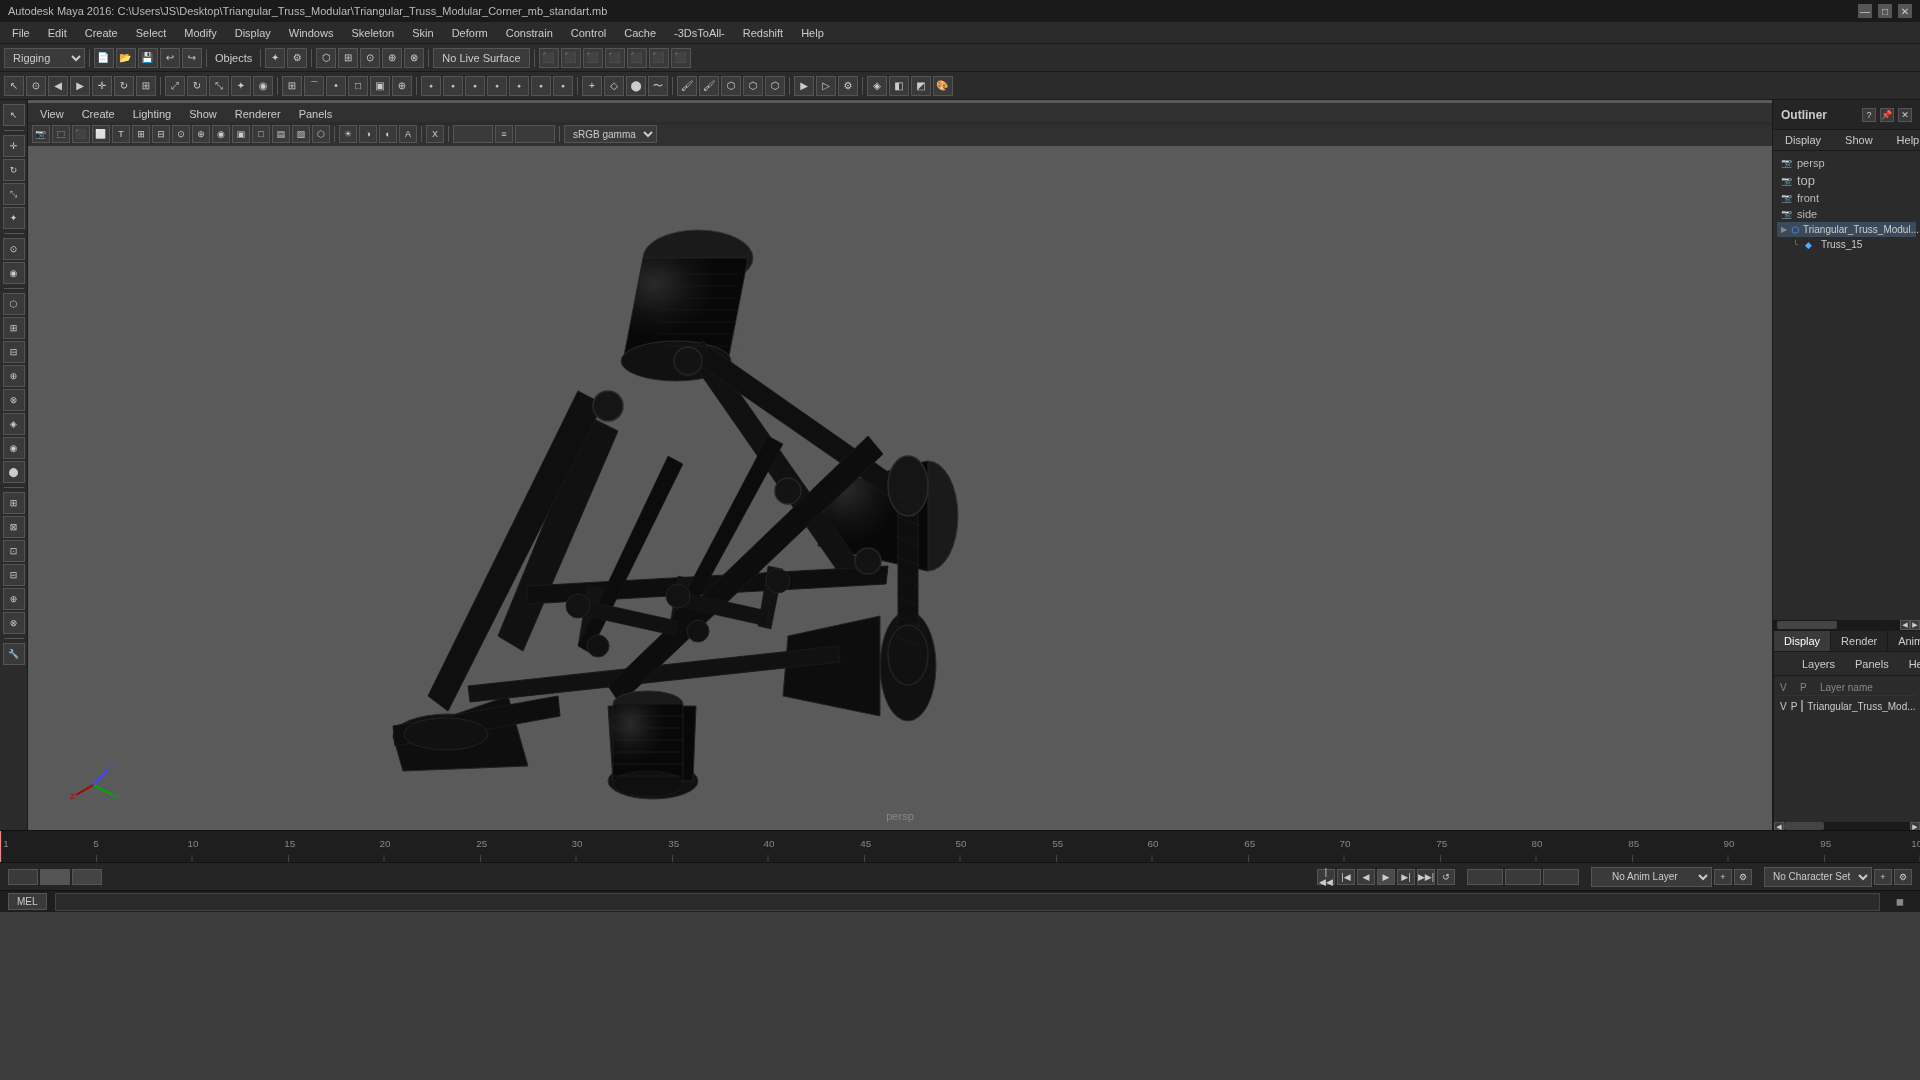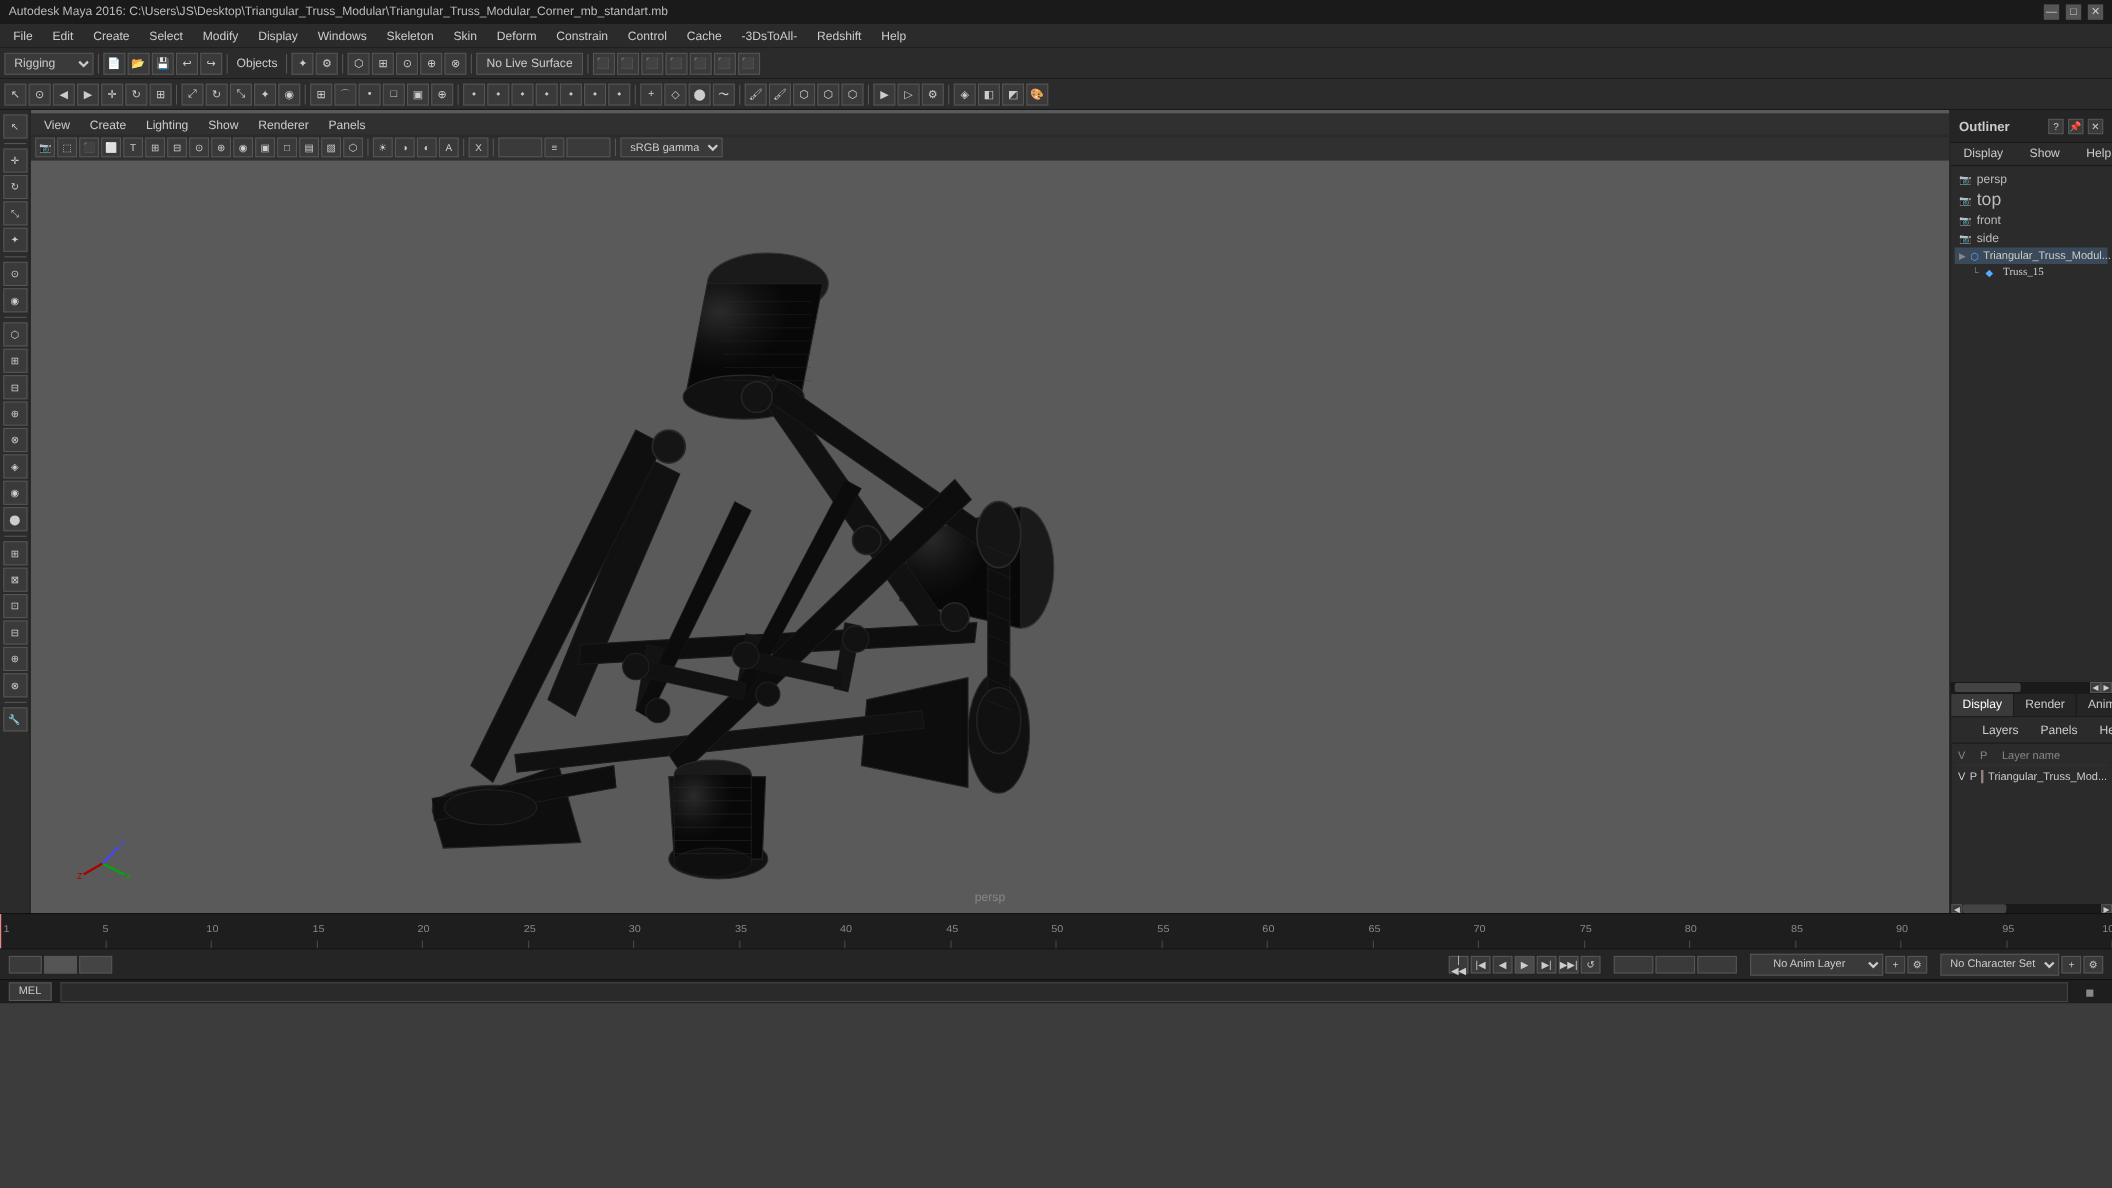--- a/index.html
+++ b/index.html
@@ -474,21 +474,21 @@
       </div>
       <div id="outliner-content">
 
         <div class="outliner-item">
           <span style="color:#888; font-size:9px; width:12px;">📷</span>
           <span style="font-size:11px; color:#bbb;">persp</span>
         </div>
 
         <div class="outliner-item">
           <span style="color:#888; font-size:9px; width:12px;">📷</span>
-          <span style="font-size:16px; color:#bbb;">top</span>
+          <span style="font-size:13px; color:#bbb;">top</span>
         </div>
 
         <div class="outliner-item">
           <span style="color:#888; font-size:9px; width:12px;">📷</span>
           <span style="font-size:11px; color:#bbb;">front</span>
         </div>
 
         <div class="outliner-item">
           <span style="color:#888; font-size:9px; width:12px;">📷</span>
           <span style="font-size:11px; color:#bbb;">side</span>
@@ -496,21 +496,21 @@
 
         <div class="outliner-item" style="background: #3a4a5a;">
           <span style="color:#888; font-size:8px; width:10px;">▶</span>
           <span style="color:#5af; font-size:9px; width:12px;">⬡</span>
           <span style="font-size:10px; color:#ccc;">Triangular_Truss_Modul...</span>
         </div>
 
         <div class="outliner-item outliner-indent">
           <span style="color:#888; font-size:8px; width:8px;">└</span>
           <span style="color:#5af; font-size:9px; width:12px;">◆</span>
-          <span style="font-size:10px; color:#ccc;font-family:Liberation Serif, serif;">Truss_15</span>
+          <span style="font-size:10px; color:#ccc;">Truss_15</span>
         </div>
       </div>
 
       <div style="height: 10px; background: #1a1a1a; display: flex; align-items: center;">
         <div style="width: 60px; height: 8px; background: #444; border-radius: 2px; margin-left: 4px;"></div>
         <div style="flex: 1;"></div>
         <button style="width: 10px; height: 10px; background: #3a3a3a; border: 1px solid #555; color: #ccc; font-size: 7px; cursor: pointer;">◀</button>
         <button style="width: 10px; height: 10px; background: #3a3a3a; border: 1px solid #555; color: #ccc; font-size: 7px; cursor: pointer;">▶</button>
       </div>
     </div>

